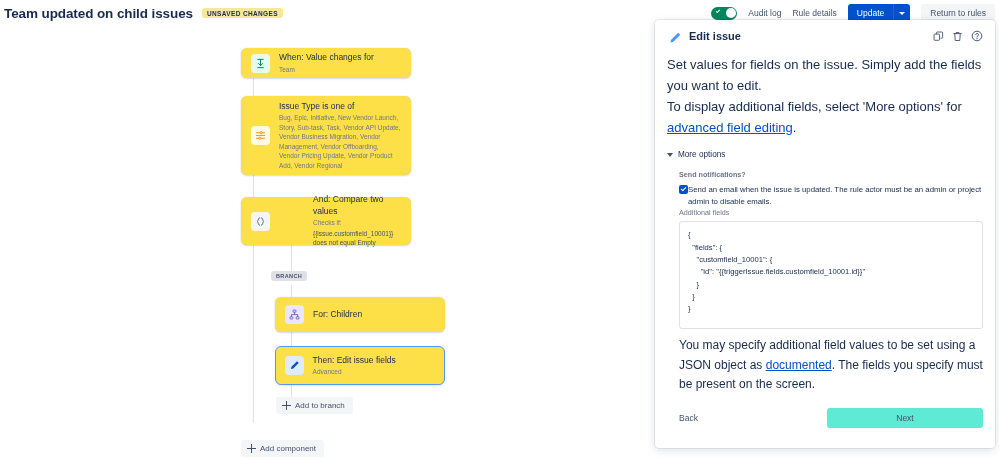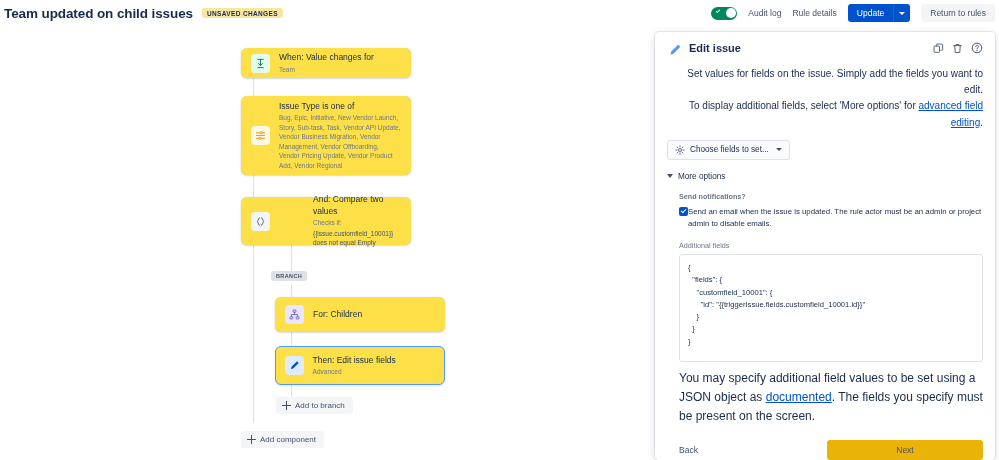--- a/index.html
+++ b/index.html
@@ -122,36 +122,36 @@
     position: relative; width: 9px; height: 9px; flex: none;
   }
   .plus::before, .plus::after {
     content: ""; position: absolute; background: #42526e;
   }
   .plus::before { left: 0; top: 4px; width: 9px; height: 1.3px; }
   .plus::after { top: 0; left: 4px; height: 9px; width: 1.3px; }
 
   
   .panel {
-    position: absolute; left: 655px; top: 32px;
+    position: absolute; left: 655px; top: 20px;
     width: 340px; height: 428px;
     background: #fff; border-radius: 4px;
     box-shadow: 0 0 0 1px rgba(9,30,66,.08), 0 2px 8px rgba(9,30,66,.14);
     padding: 10px 12px 0 12px;
   }
   .panel-head { display: flex; align-items: flex-start; }
   .panel-icon {
     width: 15px; height: 15px; margin-right: 7px; flex: none;
     display: flex; align-items: center; justify-content: center;
   }
   .panel-title { font-size: 11px; font-weight: 600; color: #172b4d; }
   .panel-actions { margin-left: auto; display: flex; gap: 8px; align-items: center; }
   .act-ic { cursor: pointer; display: flex; }
   .panel-desc {
-    font-size: 10px; color: #172b4d; line-height: 1.62; margin-top: 9px; text-align: right;
+    font-size: 13px; color: #172b4d; line-height: 1.62; margin-top: 9px;
   }
   .link { color: #0052cc; text-decoration: underline; cursor: pointer; }
   .select-btn {
     display: inline-flex; align-items: center; gap: 5px;
     border: 1px solid #dfe1e6; background: #fafbfc; border-radius: 3px;
     padding: 4px 7px; margin-top: 9px; font-size: 8.2px; color: #172b4d;
     cursor: pointer;
   }
   .caret-d {
     width: 0; height: 0; border-left: 3px solid transparent;
@@ -174,42 +174,42 @@
     width: 9px; height: 9px; border-radius: 2px; background: #0052cc;
     flex: none; margin-top: 1px; position: relative; cursor: pointer;
   }
   .checkbox::after {
     content: ""; position: absolute; left: 2px; top: 2.2px;
     width: 4px; height: 2px;
     border-left: 1.3px solid #fff; border-bottom: 1.3px solid #fff;
     transform: rotate(-45deg);
   }
   .cb-text { font-size: 7.8px; color: #172b4d; line-height: 1.55; }
-  .field-label { font-size: 7.2px; color: #6b778c; margin-top: 11px; }
+  .field-label { font-size: 7.2px; color: #6b778c; }
   .json-box {
     margin-top: 4px; border: 1px solid #dfe1e6; border-radius: 3px;
     background: #fff; height: 108px; padding: 7px 8px;
     font-family: "Liberation Sans", sans-serif;
     font-size: 7.6px; color: #172b4d; line-height: 1.62;
     white-space: pre; overflow: hidden; cursor: text;
   }
   .hint {
     font-size: 12px; color: #172b4d; line-height: 1.6; margin-top: 7px;
   }
   .panel-footer {
     display: flex; align-items: center; margin-top: 14px;
   }
   .btn-back {
     font-size: 8.5px; color: #42526e; background: transparent;
     padding: 5px 12px; border-radius: 3px; cursor: pointer; border: none;
     font-family: inherit;
   }
   .btn-next {
     margin-left: auto;
-    font-size: 8.5px; color: #42526e; background: #eab308;
+    font-size: 8.5px; color: #42526e; background: #5eead4;
     padding: 5px 0; border-radius: 3px; cursor: pointer; border: none;
     font-family: inherit; width: 156px; text-align: center;
   }
 </style>
 </head>
 <body>
 
 <div class="page">
 
   <div class="header">
@@ -308,21 +308,21 @@
         <span class="card-title" style="display:block">Then: Edit issue fields</span>
         <span class="card-sub" style="display:block">Advanced</span>
       </span>
     </div>
 
     <div class="add-btn" style="left:276px; top:367px;">
       <span class="plus"></span>
       <span>Add to branch</span>
     </div>
 
-    <div class="add-btn" style="left:241px; top:401px;justify-content:center;">
+    <div class="add-btn" style="left:241px; top:410px;justify-content:center;">
       <span class="plus"></span>
       <span>Add component</span>
     </div>
   </div>
 
   <div class="panel">
 
     <div class="panel-head">
       <span class="panel-icon">
         <svg width="14" height="14" viewBox="0 0 16 16" aria-hidden="true">
@@ -351,30 +351,20 @@
           </svg>
         </span>
       </span>
     </div>
 
     <div class="panel-desc">
       <span>Set values for fields on the issue. Simply add the fields you want to edit.</span><br>
       <span>To display additional fields, select 'More options' for </span><span class="link">advanced field editing</span><span>.</span>
     </div>
 
-    <div class="select-btn">
-      <span style="display:flex">
-        <svg width="10" height="10" viewBox="0 0 16 16" aria-hidden="true">
-          <circle cx="8" cy="8" r="2.4" fill="none" stroke="#42526e" stroke-width="1.3"></circle>
-          <path d="M8 1.2v2M8 12.8v2M1.2 8h2M12.8 8h2M3.3 3.3l1.4 1.4M11.3 11.3l1.4 1.4M12.7 3.3l-1.4 1.4M4.7 11.3l-1.4 1.4" stroke="#42526e" stroke-width="1.3" stroke-linecap="round"></path>
-        </svg>
-      </span>
-      <span>Choose fields to set...</span>
-      <span class="caret-d"></span>
-    </div>
 
     <div class="more-options">
       <span class="chev-d"></span>
       <span>More options</span>
     </div>
 
     <div style="padding-left:12px">
       <div class="sec-label">Send notifications?</div>
       <div class="cb-row">
         <span class="checkbox"></span>

